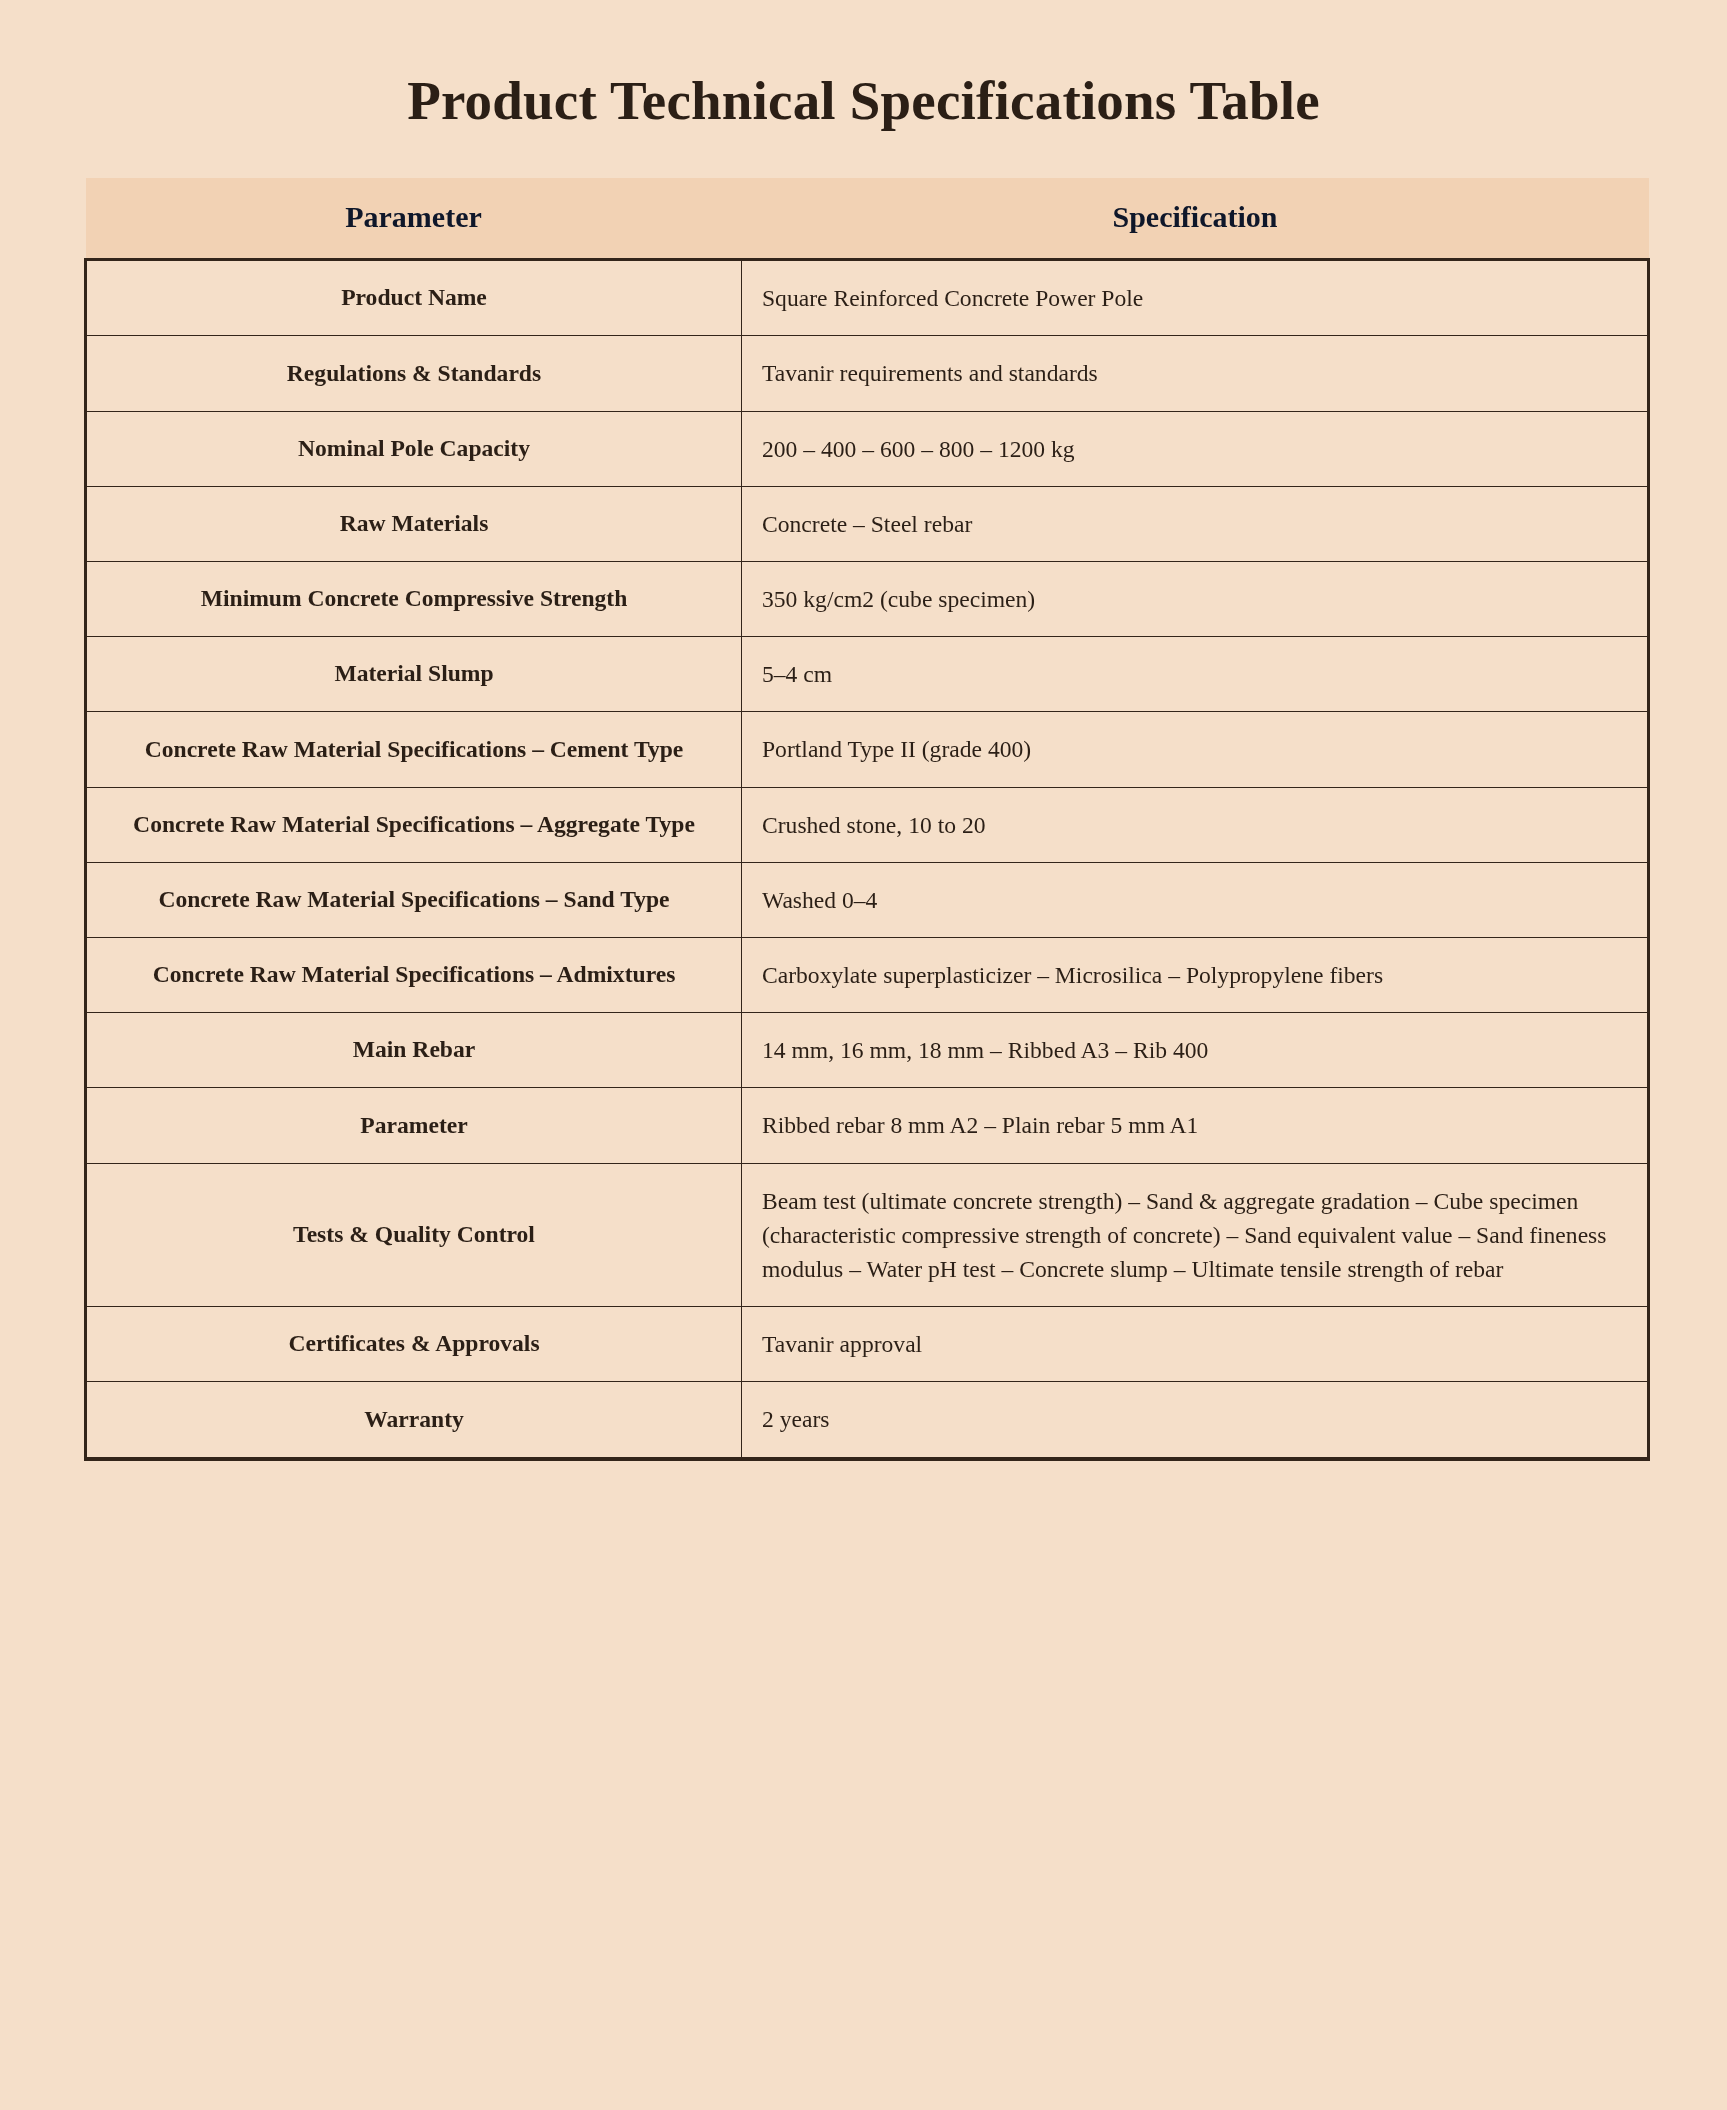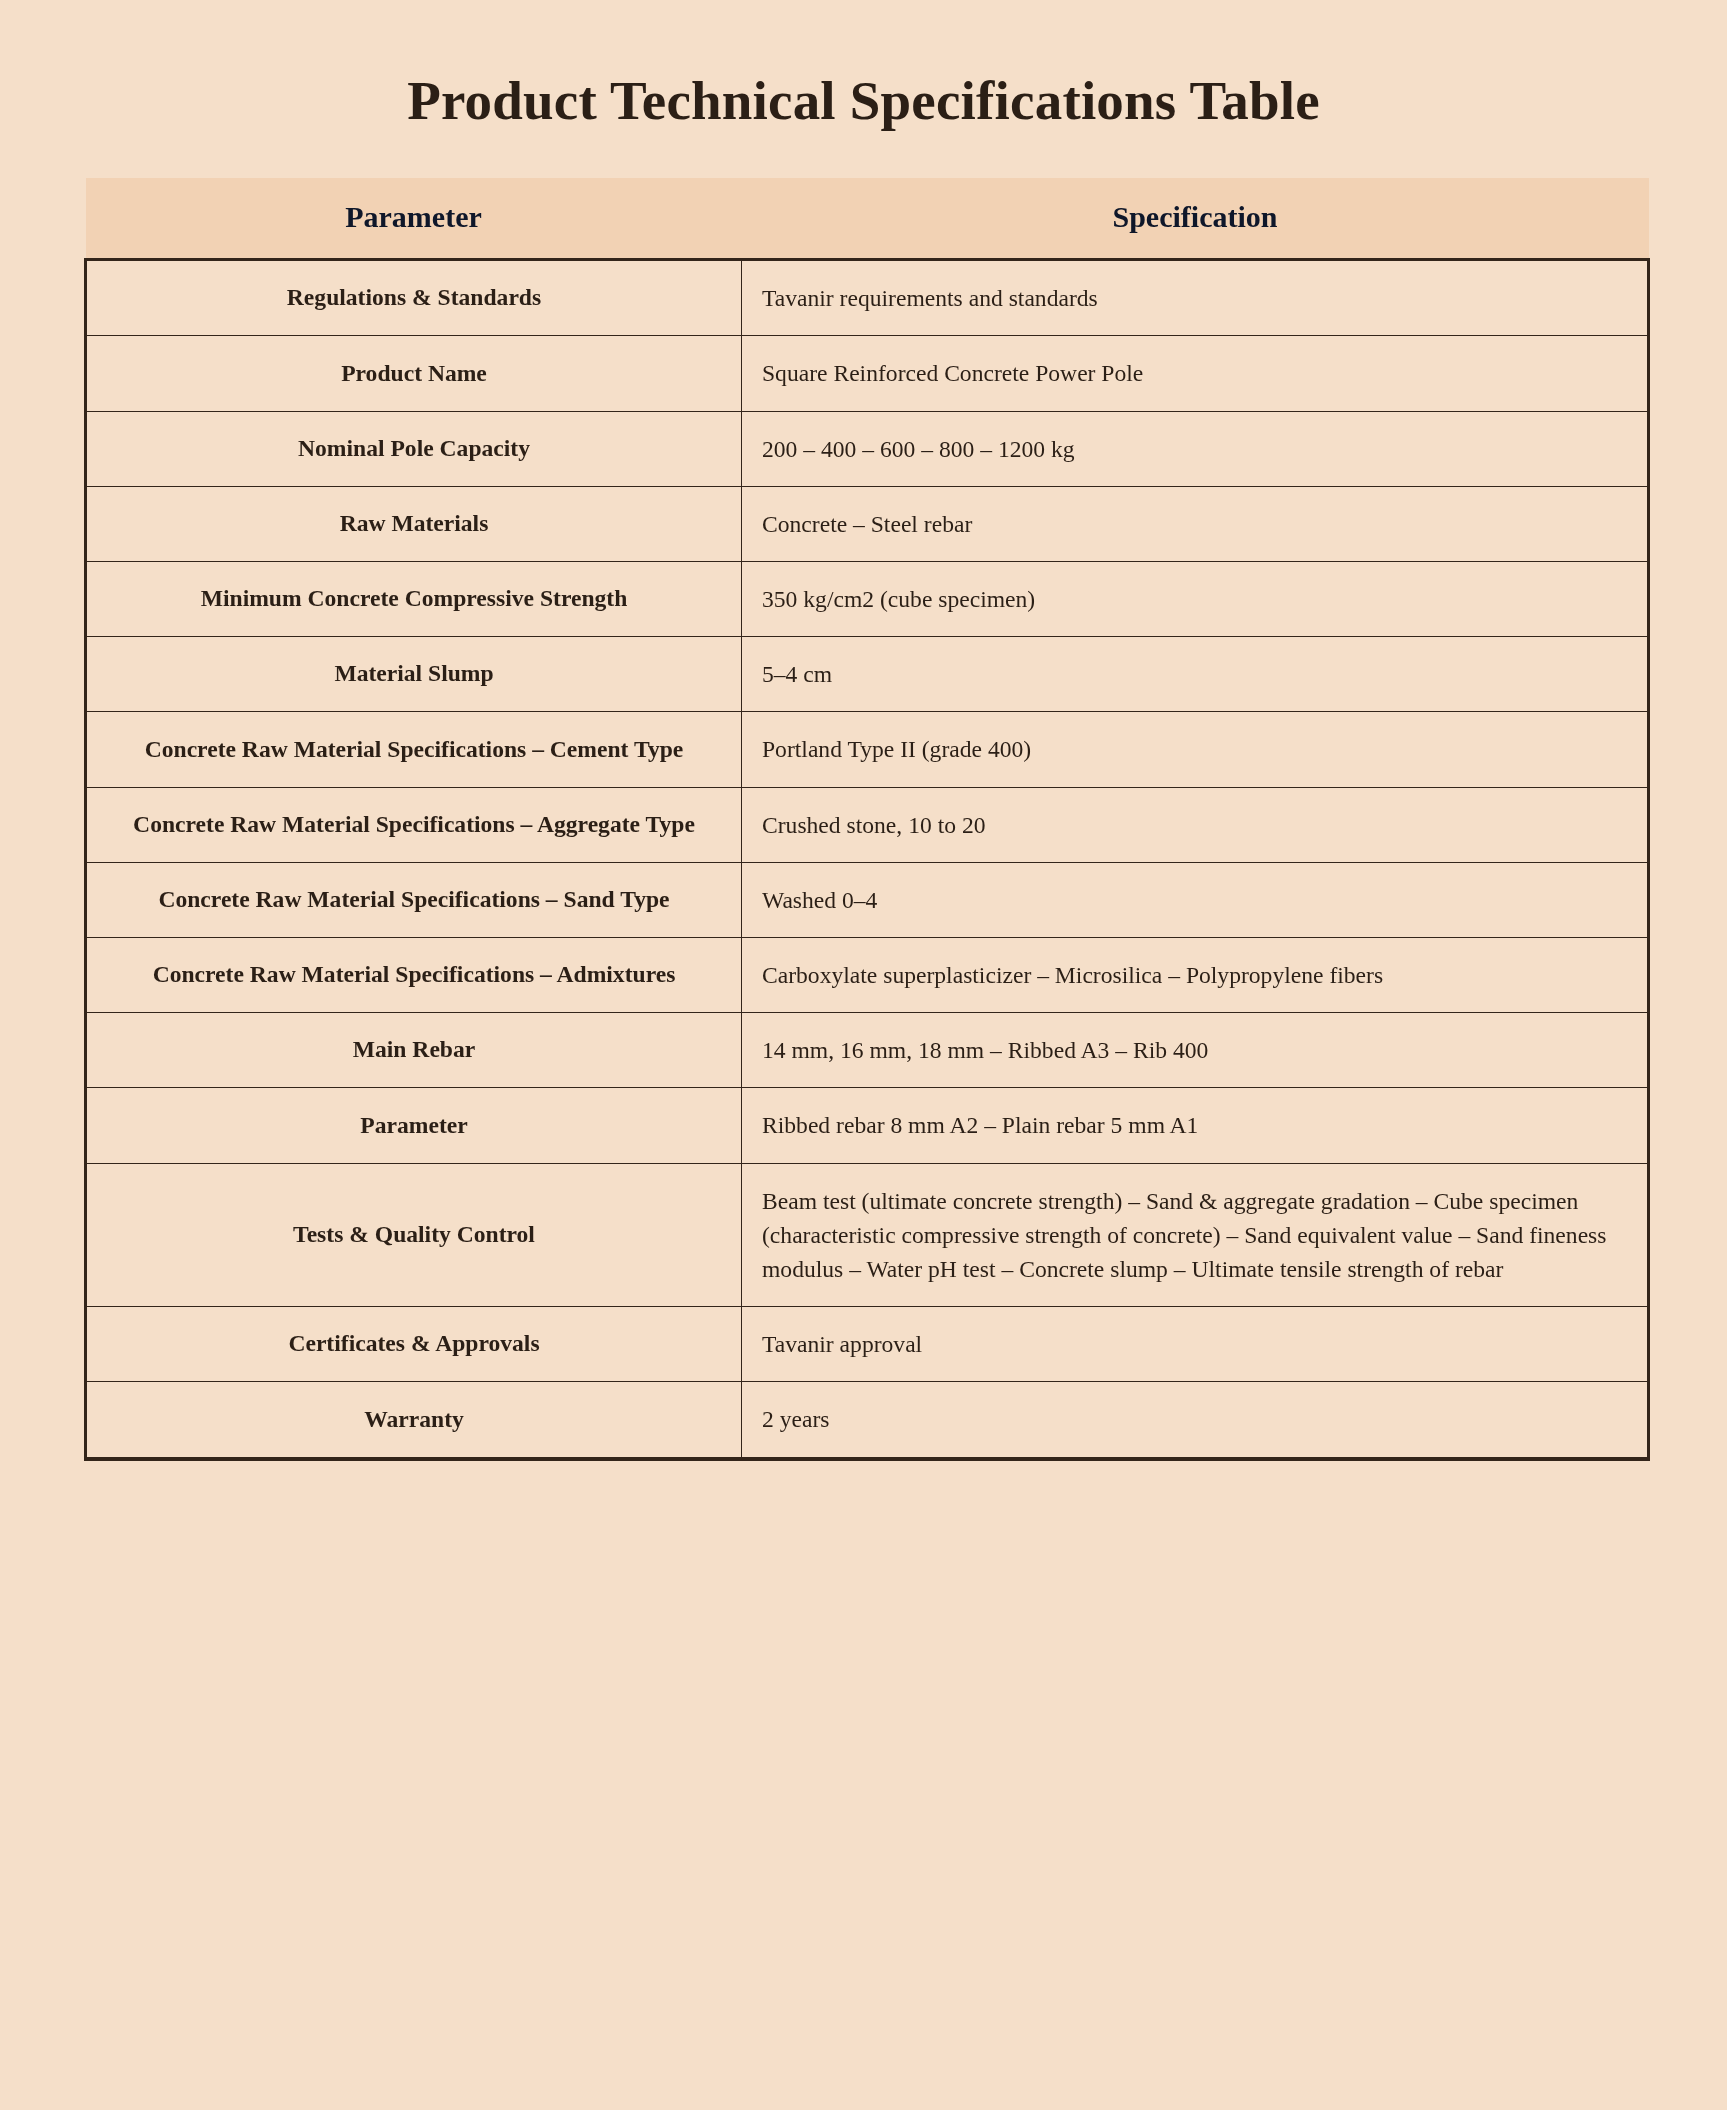--- a/index.html
+++ b/index.html
@@ -112,26 +112,26 @@
         <col class="col-spec">
       </colgroup>
       <thead>
         <tr>
           <th>Parameter</th>
           <th>Specification</th>
         </tr>
       </thead>
       <tbody id="table-body">
           <tr>
+            <td class="param">Product Name</td>
+            <td class="spec">Square Reinforced Concrete Power Pole</td>
+          </tr>
+          <tr>
             <td class="param">Regulations &amp; Standards</td>
             <td class="spec">Tavanir requirements and standards</td>
-          </tr>
-          <tr>
-            <td class="param">Product Name</td>
-            <td class="spec">Square Reinforced Concrete Power Pole</td>
           </tr>
           <tr>
             <td class="param">Nominal Pole Capacity</td>
             <td class="spec">200 – 400 – 600 – 800 – 1200 kg</td>
           </tr>
           <tr>
             <td class="param">Raw Materials</td>
             <td class="spec">Concrete – Steel rebar</td>
           </tr>
           <tr>

